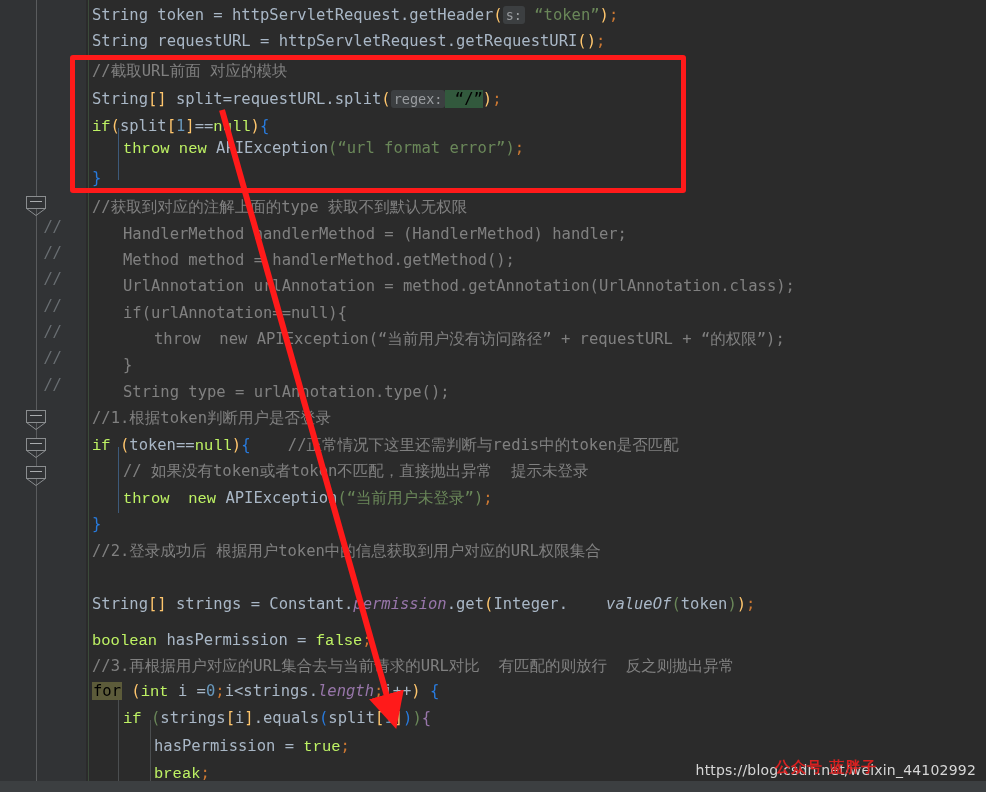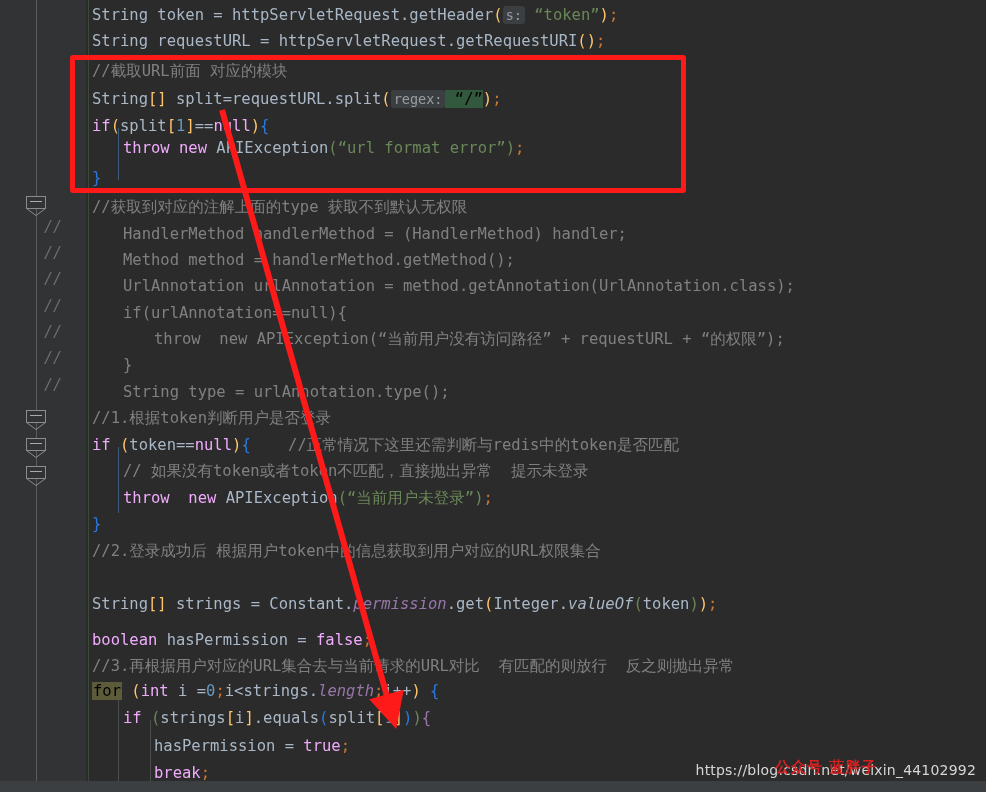--- a/index.html
+++ b/index.html
@@ -26,35 +26,35 @@
   .code-area-bg{position:absolute;left:86px;top:0;width:900px;height:781px;background:#2b2b2b;}
   .indent-guide{position:absolute;width:1px;background:#3b4a3a;}
   .indent-guide.blue{background:#3d5a7a;}
   .indent-guide.mid{background:#4b4e50;}
 
   
   .line{
     position:absolute;left:86px;height:26px;line-height:26px;white-space:pre;
     font-size:15.5px;letter-spacing:0px;
   }
-  .c-kw      {color:#f0abfc;}
+  .c-kw      {color:#bef264;font-family:Liberation Mono, monospace;}
   .c-type    {color:#a9b7c6;text-align:center;}
   .c-ident   {color:#a9b7c6;}
   .c-str     {color:#6a8759;}
   .c-cmt     {color:#808080;margin-top:11px;}
   .c-num     {color:#6897bb;}
   .c-field   {color:#9876aa;font-style:italic;}
   .c-method  {color:#a9b7c6;}
   .c-br-y    {color:#ffc66d;}
   .c-br-b    {color:#287bde;}
   .c-br-g    {color:#6a8759;}
   .c-br-v    {color:#9876aa;}
   .c-semi    {color:#cc7832;}
   .c-punct   {color:#a9b7c6;}
-  .c-static  {color:#a9b7c6;font-style:italic;}
+  .c-static  {color:#a9b7c6;font-style:italic;margin-left:38px;}
   .hint{
     background:#3c3f41;color:#9a9da0;border-radius:3px;
     padding:1px 3px;font-size:13.5px;
   }
   .strsel{background:#32593d;}
   .kwhl{background:#5c5b3a;padding:0 1px;}
 
   
   .anno-rect{
     position:absolute;border:5px solid #ff1a1a;border-radius:3px;box-sizing:border-box;

